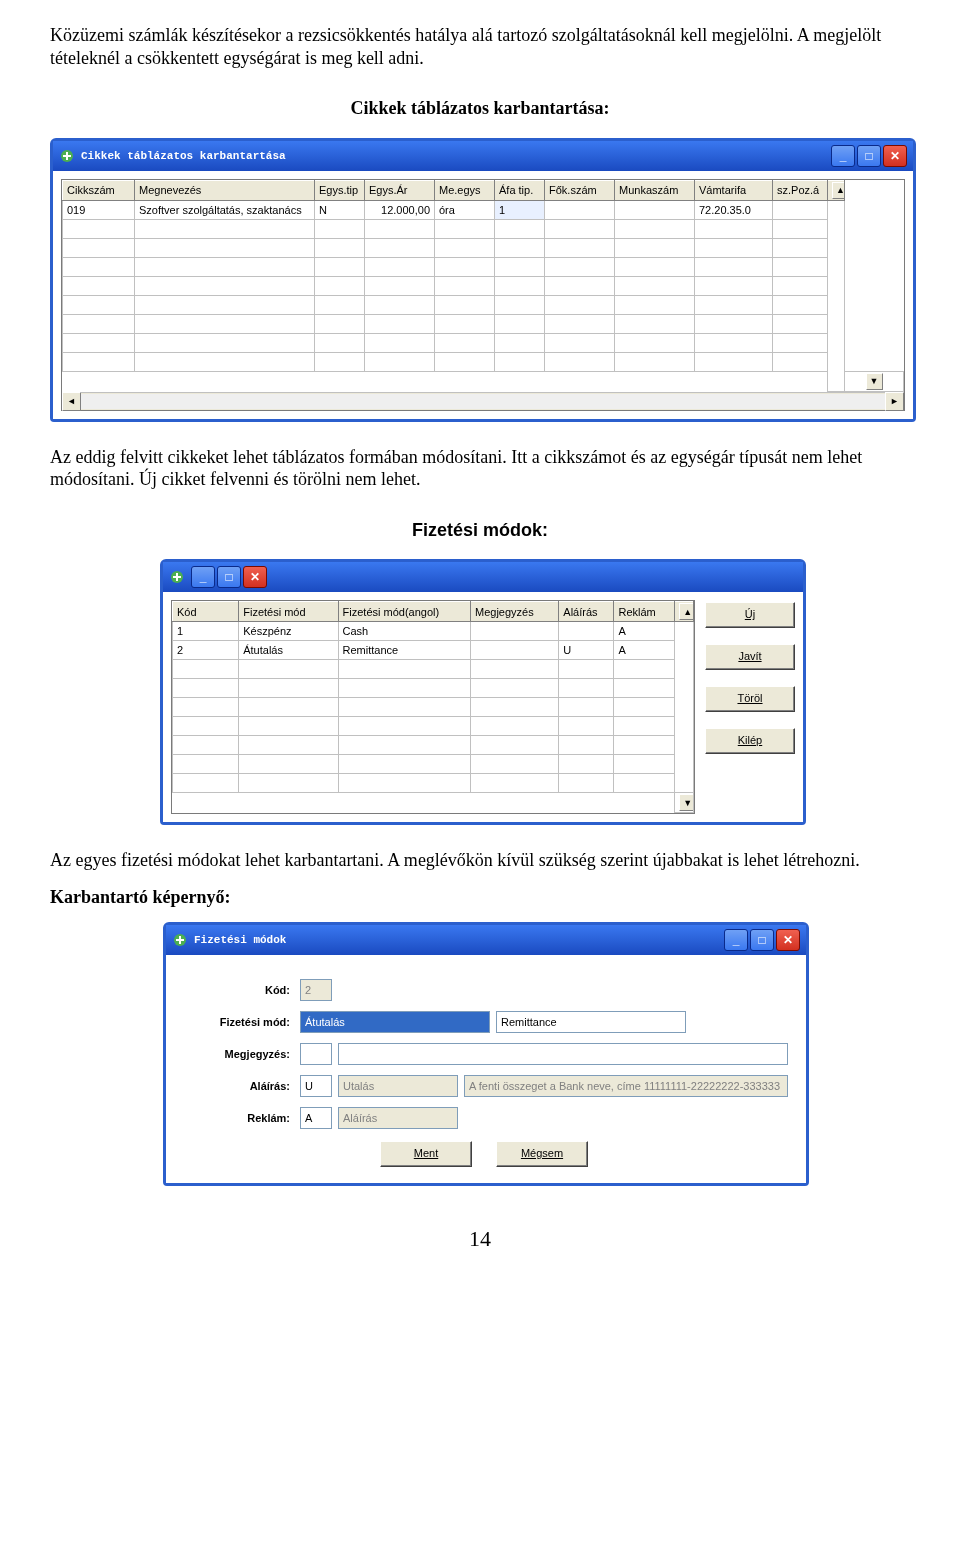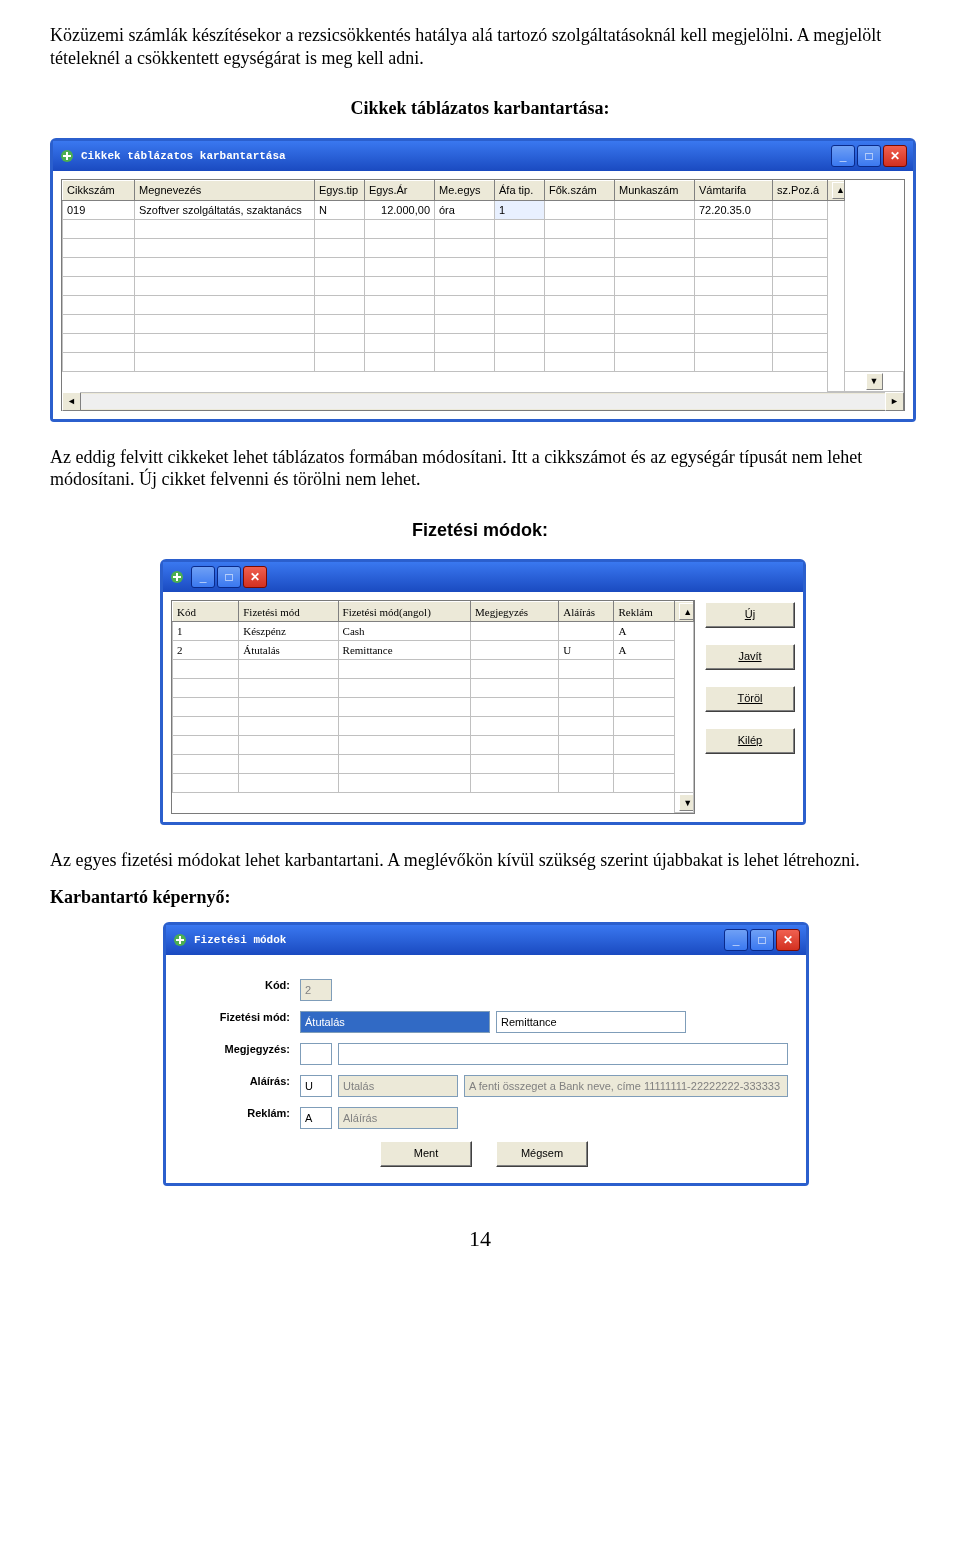--- a/index.html
+++ b/index.html
@@ -94,49 +94,49 @@
     display:inline-flex;align-items:center;justify-content:center;font-size:9px;
   }
   .hscroll .track{flex:1;background:#efefef;height:15px;}
   .vscroll-cell{width:17px;background:#ece9d8;border-left:1px solid #c0c0c0;}
   .vscroll-arrow{width:15px;height:15px;background:#ece9d8;border:1px solid #fff;
     border-right-color:#808080;border-bottom-color:#808080;margin:0 auto;
     display:flex;align-items:center;justify-content:center;font-size:9px;}
 
   
   .w2-body { display:flex; gap:10px; }
-  .w2-grid { flex:1;font-family:Liberation Serif, serif; }
+  .w2-grid { flex:1; }
   .w2-buttons { width:90px; display:flex; flex-direction:column; gap:16px; padding-top:2px;}
   .btn3d {
     background:#ece9d8;
     border:1px solid #fff;
     border-right-color:#404040;
     border-bottom-color:#404040;
     box-shadow: inset -1px -1px 0 #808080, inset 1px 1px 0 #ece9d8;
     height:24px;
     font-family: Tahoma, sans-serif;
     font-size:11px;
     text-align:center;
     line-height:22px;
     cursor:default;
   }
   .btn3d .ul { text-decoration: underline; }
 
   
-  .form-row { display:flex; align-items:flex-start; margin:10px 0; gap:6px;}
+  .form-row { display:flex; align-items:center; margin:10px 0; gap:6px;}
   .form-row .lbl { width:110px; text-align:right; font-weight:bold; font-size:11px; padding-right:4px;}
   .txt {
     background:#fff; border:1px solid #7f9db9;
     height:20px; line-height:20px; padding:0 4px; font-size:11px;
     font-family: Tahoma, sans-serif;
   }
   .txt.disabled { background:#ece9d8; color:#808080; }
   .txt.selected { background:#316ac5; color:#fff; }
   .wide { flex:1; }
-  .dlg-btns { text-align:center; margin-top:12px; display:flex; justify-content:center; gap:24px;}
+  .dlg-btns { text-align:center; margin-top:12px; display:flex; justify-content:center; gap:24px;text-decoration:underline;}
   .dlg-btns .btn3d{ width:90px; }
 
   .page-num { text-align:center; font-family:"Times New Roman",serif; font-size:22px; margin-top:40px;}
 </style>
 </head>
 <body>
 
 <p>Közüzemi számlák készítésekor a rezsicsökkentés hatálya alá tartozó szolgáltatásoknál kell megjelölni. A megjelölt tételeknél a csökkentett egységárat is meg kell adni.</p>
 
 <p class="section-title">Cikkek táblázatos karbantartása:</p>

